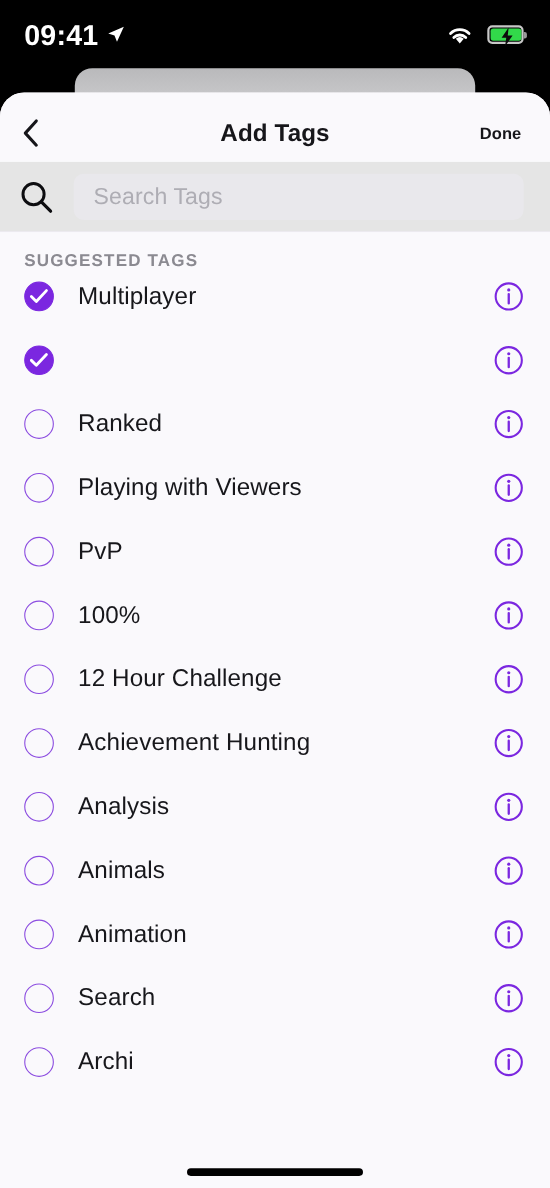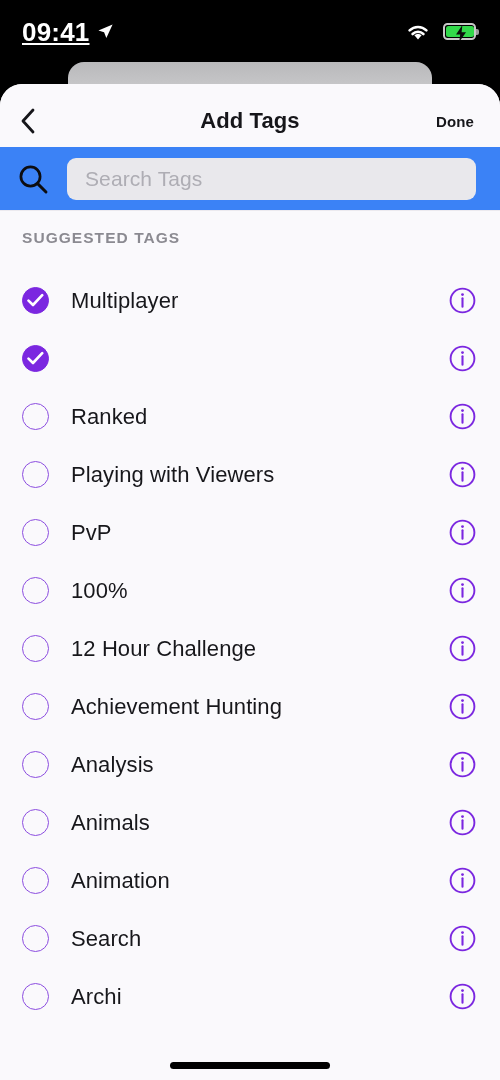--- a/index.html
+++ b/index.html
@@ -27,21 +27,20 @@
     padding:0 24px 0 22px;
   }
   .sb-left { display:flex; align-items:center; gap:7px; }
   .sb-time {
     color:#ffffff;
     font-size:26px;
     font-weight:bold;
     letter-spacing:0.2px;
     line-height:1;
     padding-top:2px;
-    text-decoration:underline;
   }
   .loc-arrow { width:17px; height:17px; display:block; }
   .sb-right { display:flex; align-items:center; gap:12px; }
   .wifi-icon { width:26px; height:19px; display:block; }
   .battery {
     position:relative;
     width:33px; height:17px;
     border:2px solid #c8c8c8;
     border-radius:4.5px;
     background:transparent;
@@ -113,21 +112,21 @@
     color:#16161a;
     letter-spacing:0.1px;
   }
 
   
   .search-row {
     height:64px;
     display:flex; align-items:center;
     gap:17px;
     padding:0 24px 0 16px;
-    background:#3b82f6;
+    background:#e5e5e5;
     border-bottom:1px solid #ECEAEF;
   }
   .search-glass { width:34px; height:34px; flex:0 0 34px; }
   .search-field {
     flex:1 1 auto;
     height:42px;
     background:#E9E8EC;
     border-radius:9px;
     display:flex; align-items:center;
     padding:0 18px;
@@ -145,21 +144,21 @@
   }
   .section-head {
     font-size:15.5px;
     font-weight:bold;
     color:#8B8A91;
     letter-spacing:1.05px;
     padding:18px 0 9px 22px;
   }
   .row {
     height:58px;
-    display:flex; align-items:flex-end;
+    display:flex; align-items:flex-start;
     padding:0 24px 0 22px;
   }
   .cb {
     flex:0 0 27px;
     width:27px; height:27px;
     border-radius:50%;
     position:relative;
   }
   .cb.off {
     border:1.8px solid #8C4DE0;

